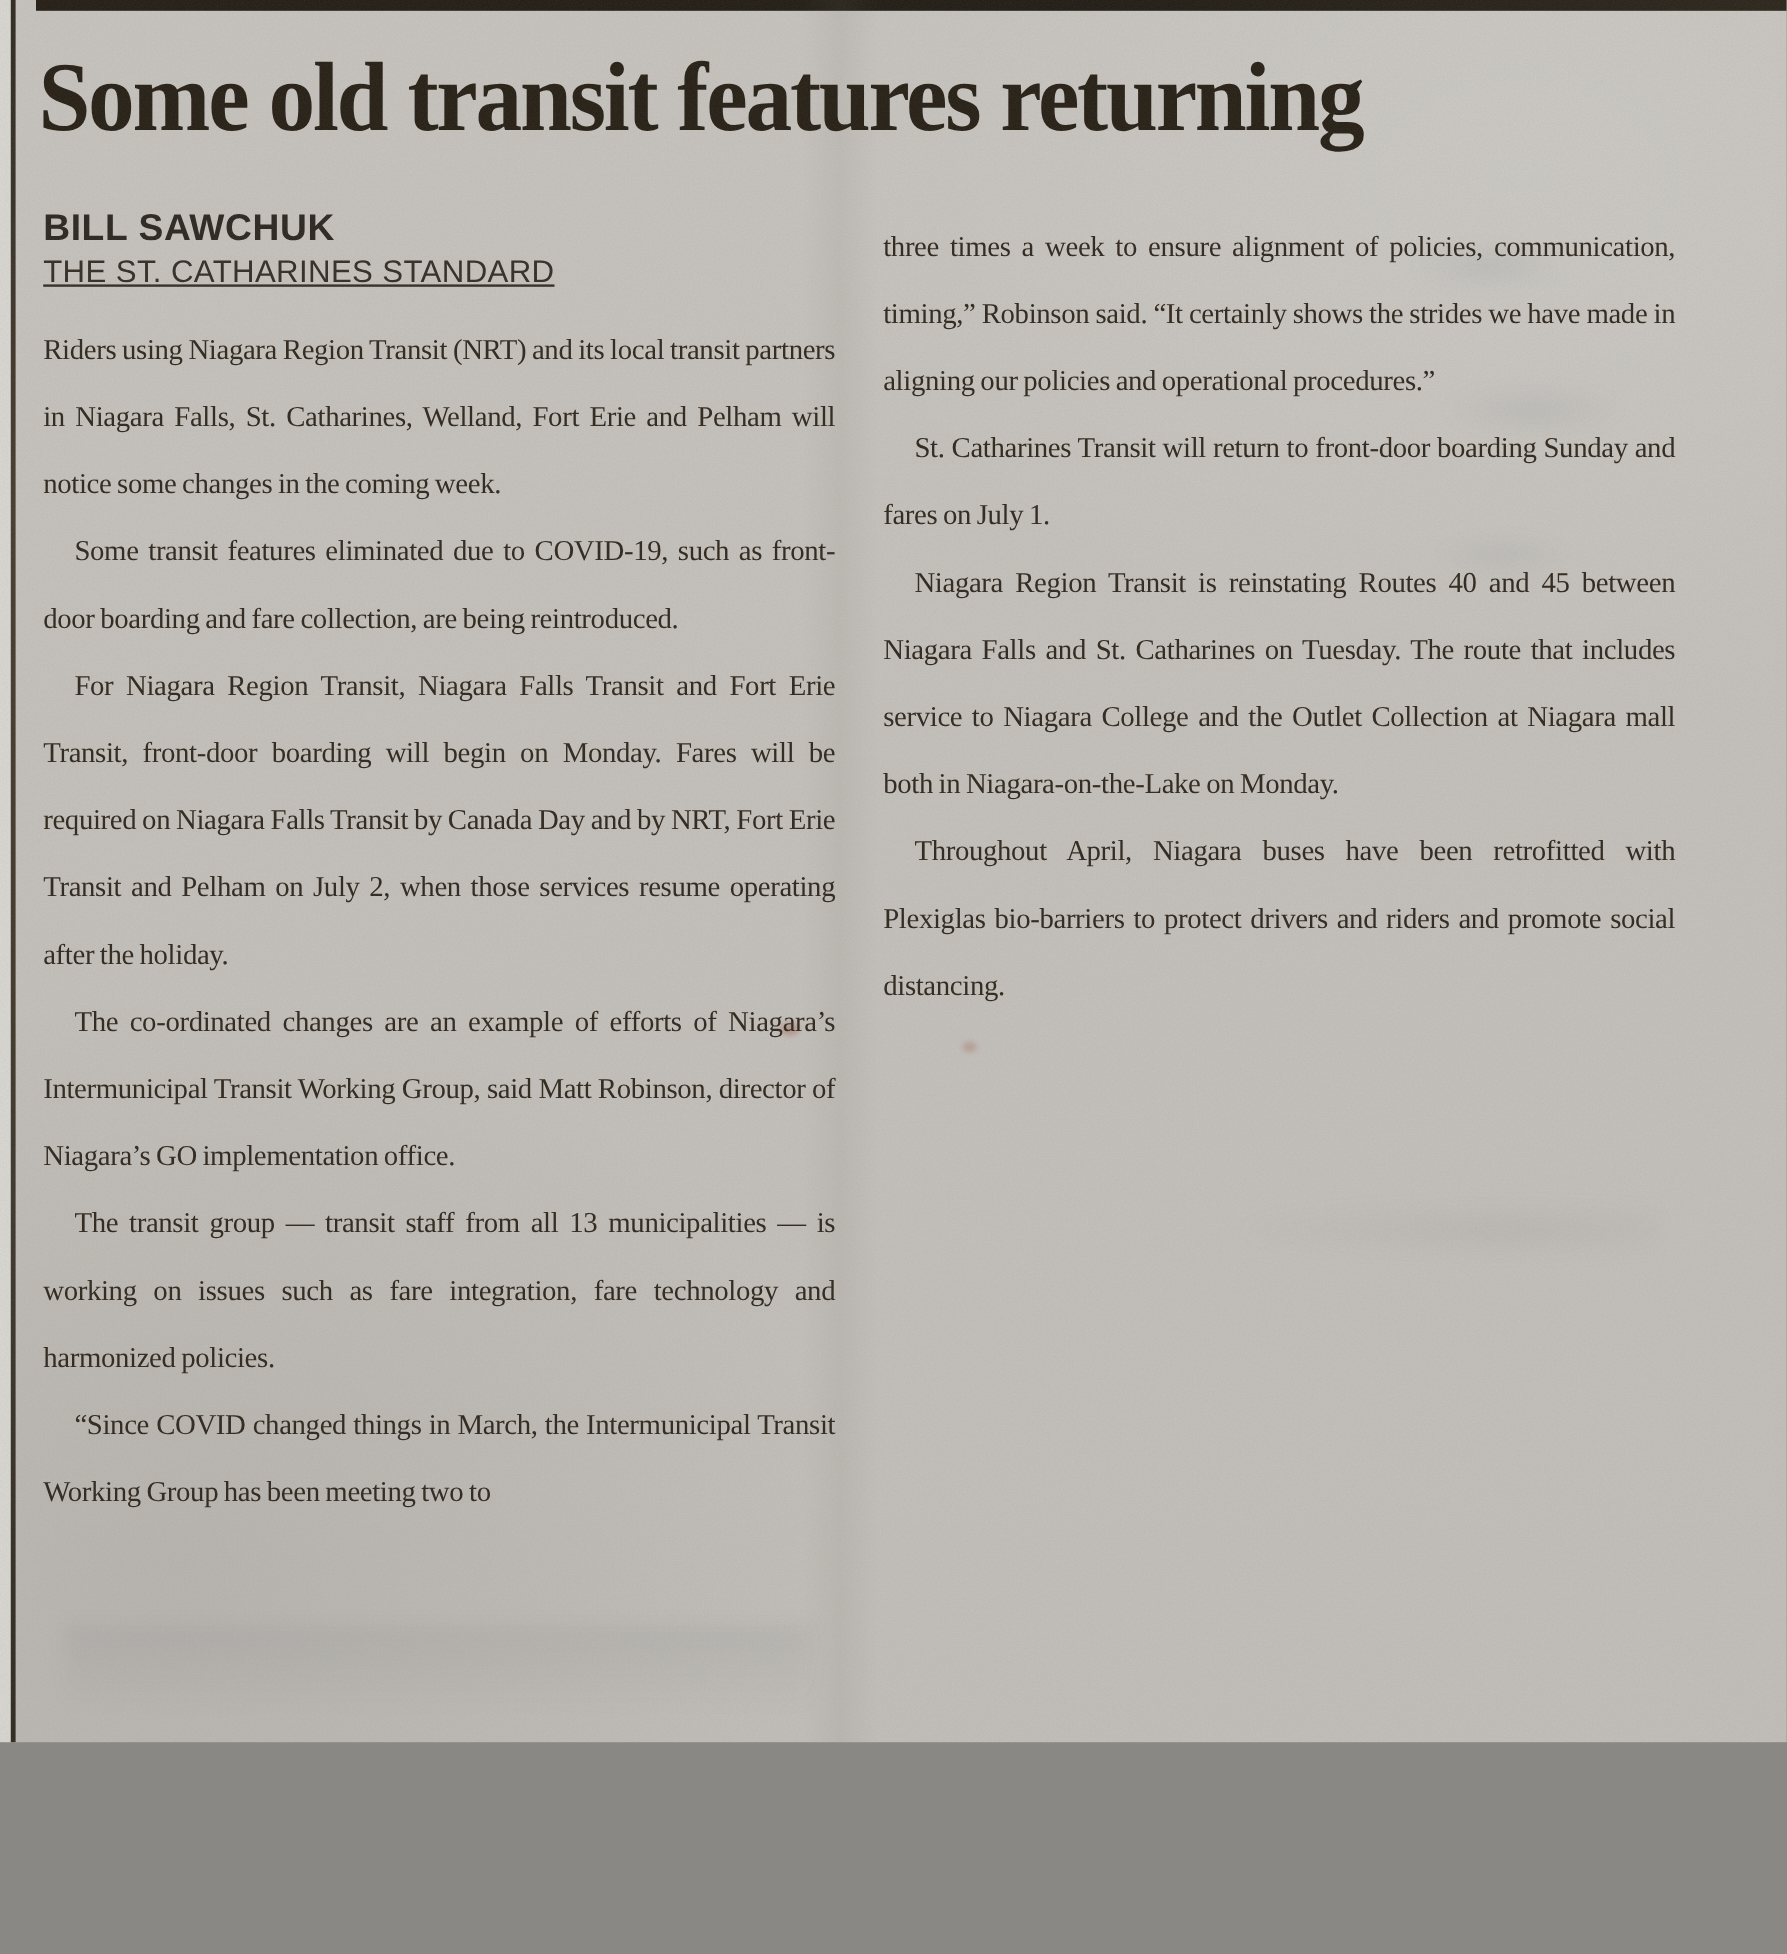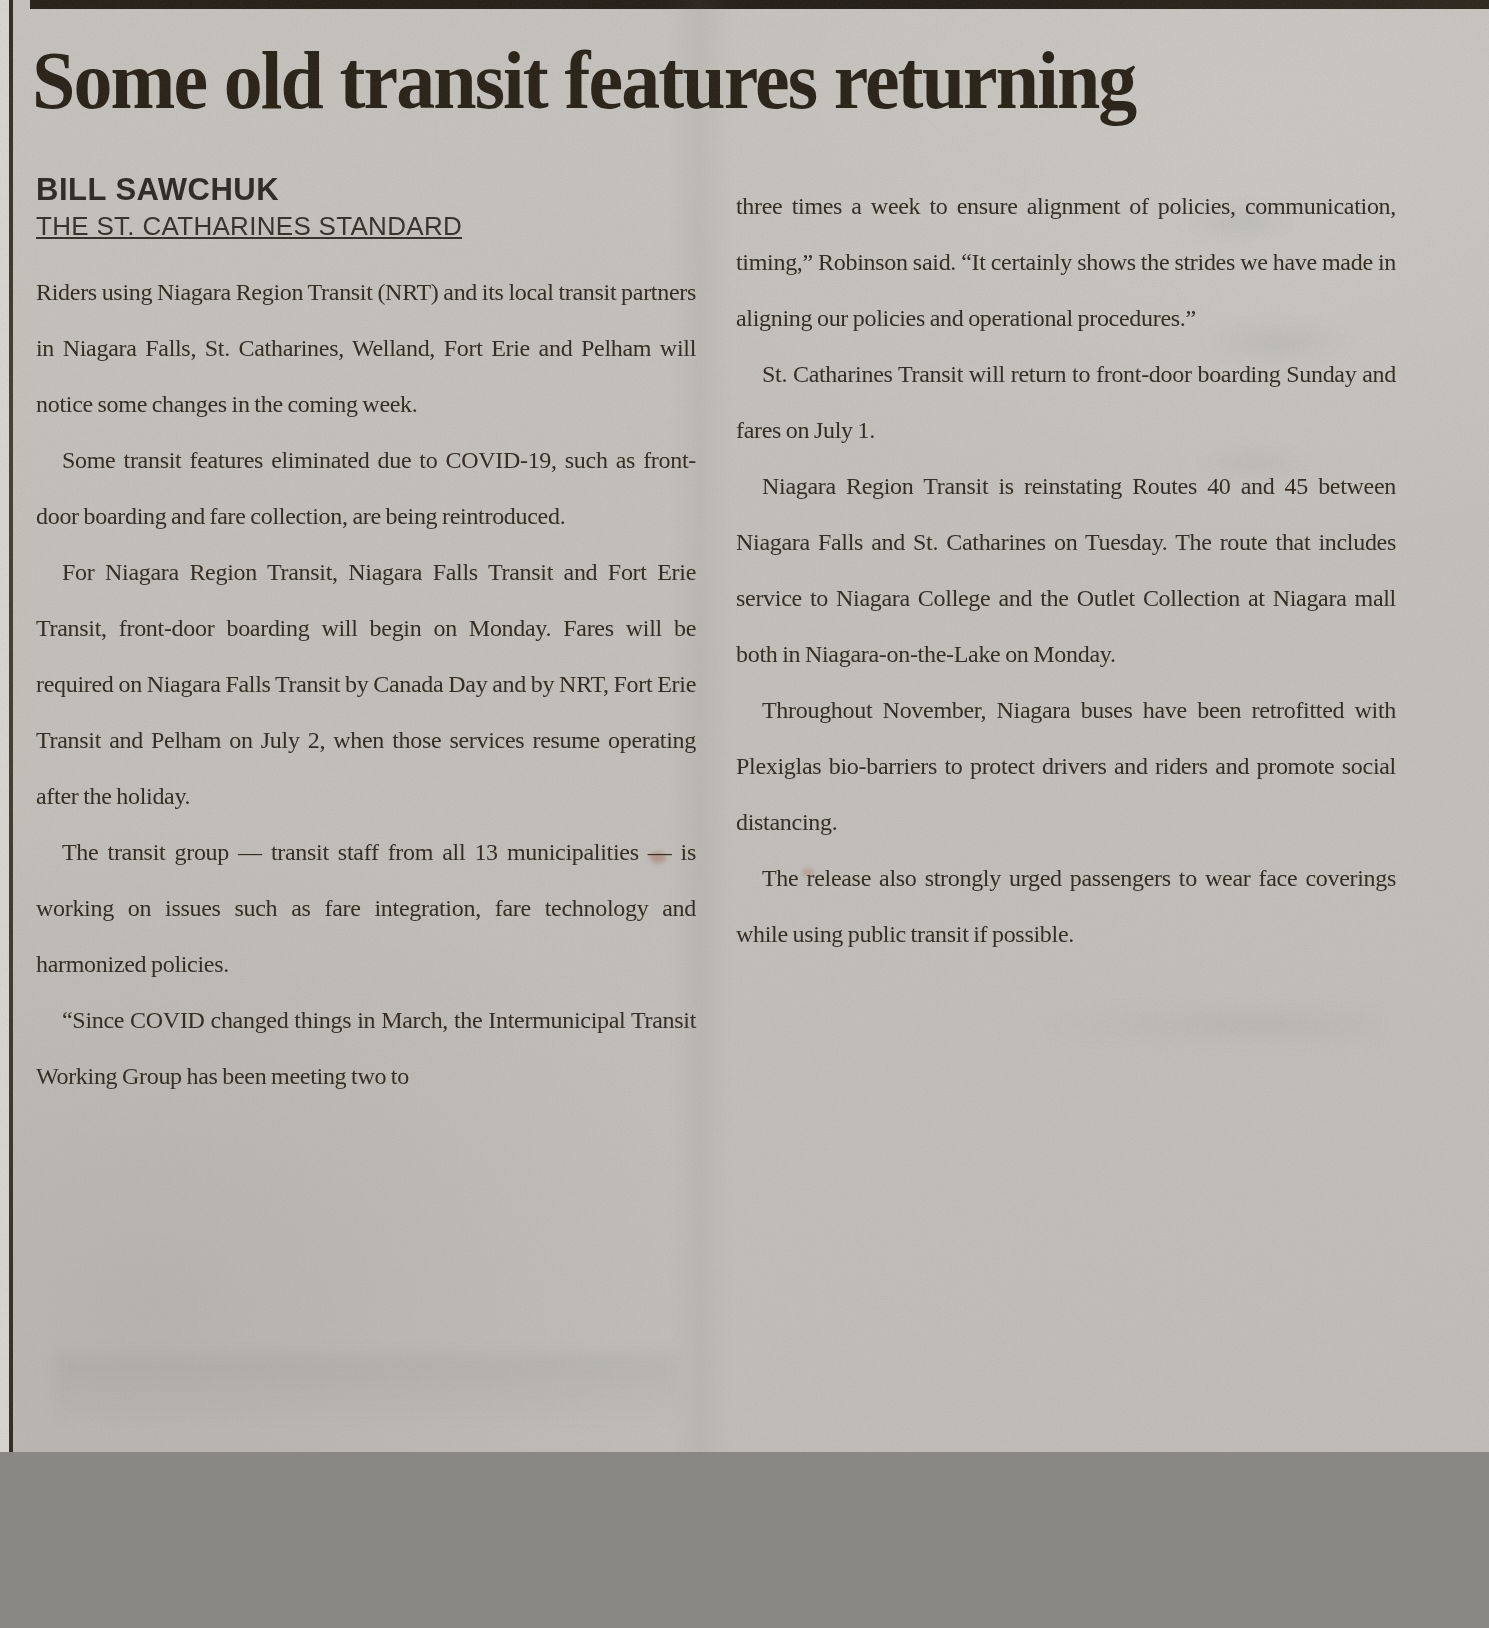--- a/index.html
+++ b/index.html
@@ -114,30 +114,30 @@
 
   <div class="byline">
     <div class="byline-name">BILL SAWCHUK</div>
     <div class="byline-org">THE ST. CATHARINES STANDARD</div>
   </div>
 
   <div class="column column-left">
     <p class="no-indent">Riders using Niagara Region Transit (NRT) and its local transit partners in Niagara Falls, St. Catharines, Welland, Fort Erie and Pelham will notice some changes in the coming week.</p>
     <p>Some transit features eliminated due to COVID-19, such as front-door boarding and fare collection, are being reintroduced.</p>
     <p>For Niagara Region Transit, Niagara Falls Transit and Fort Erie Transit, front-door boarding will begin on Monday. Fares will be required on Niagara Falls Transit by Canada Day and by NRT, Fort Erie Transit and Pelham on July 2, when those services resume operating after the holiday.</p>
+    <p>The co-ordinated changes are an example of efforts of Niagara’s Intermunicipal Transit Working Group, said Matt Robinson, director of Niagara’s GO implementation office.</p>
     <p>The transit group — transit staff from all 13 municipalities — is working on issues such as fare integration, fare technology and harmonized policies.</p>
     <p>“Since COVID changed things in March, the Intermunicipal Transit Working Group has been meeting two to</p>
   </div>
 
   <div class="column column-right">
     <p class="no-indent">three times a week to ensure alignment of policies, communication, timing,” Robinson said. “It certainly shows the strides we have made in aligning our policies and operational procedures.”</p>
     <p>St. Catharines Transit will return to front-door boarding Sunday and fares on July 1.</p>
     <p>Niagara Region Transit is reinstating Routes 40 and 45 between Niagara Falls and St. Catharines on Tuesday. The route that includes service to Niagara College and the Outlet Collection at Niagara mall both in Niagara-on-the-Lake on Monday.</p>
-    <p>Throughout November, Niagara buses have been retrofitted with Plexiglas bio-barriers to protect drivers and riders and promote social distancing.</p>
-    <p>The release also strongly urged passengers to wear face coverings while using public transit if possible.</p>
+    <p>Throughout April, Niagara buses have been retrofitted with Plexiglas bio-barriers to protect drivers and riders and promote social distancing.</p>
   </div>
 
   <div class="bottom-rule"></div>
 
   <svg class="grain" width="1489" height="1628" aria-hidden="true">
     <filter id="grain-filter">
       <feTurbulence type="fractalNoise" baseFrequency="0.8" numOctaves="2" stitchTiles="stitch" result="n"></feTurbulence>
       <feColorMatrix in="n" type="matrix" values="0 0 0 0 0.24  0 0 0 0 0.22  0 0 0 0 0.19  0 0 0 0.32 0"></feColorMatrix>
     </filter>
     <rect width="100%" height="100%" filter="url(#grain-filter)"></rect>

